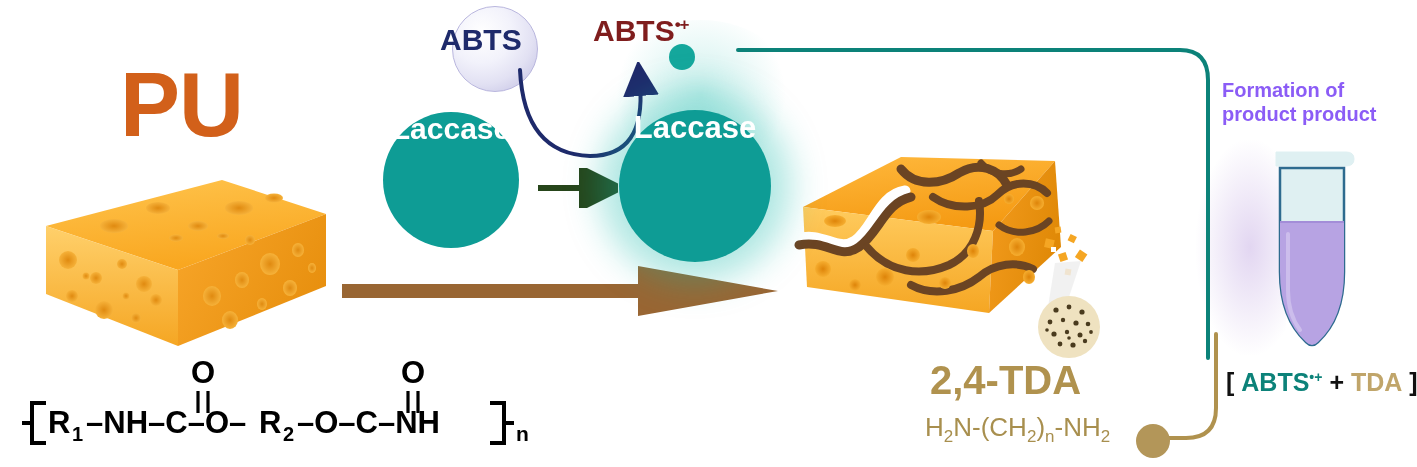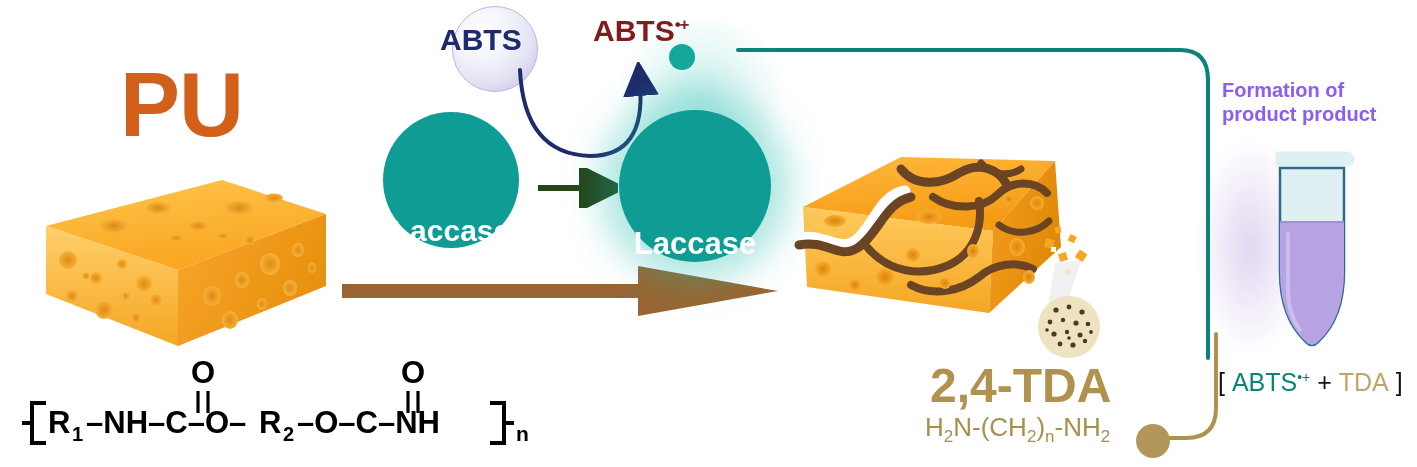--- a/index.html
+++ b/index.html
@@ -29,21 +29,21 @@
     margin-left:42px;
   }
 
   
   .sponge-wrap{z-index:5;}
 
   
   .laccase{
     border-radius:50%;
     background:#0E9C95;
-    display:flex;align-items:flex-end;justify-content:center;
+    display:flex;align-items:flex-start;justify-content:center;
     color:#ffffff;
     font-weight:bold;
     z-index:7;
   }
   #laccase-1{left:383px;top:112px;width:136px;height:136px;font-size:30px;}
   #laccase-2{left:619px;top:110px;width:152px;height:152px;font-size:31px;
              box-shadow:0 0 34px 20px rgba(20,185,170,0.34);}
 
   
   #abts-bubble{
@@ -81,21 +81,21 @@
     color:#000000;
     font-size:30px;font-weight:bold;
     letter-spacing:0px;
     z-index:6;
     white-space:nowrap;
   }
 
   
   #tda-label{
     left:930px;top:358px;
-    font-size:48px;font-weight:bold;color:#B0924E;
+    font-size:40px;font-weight:bold;color:#B0924E;
     z-index:7;
   }
   #tda-formula{
     left:925px;top:412px;
     font-size:26px;font-weight:normal;color:#A8accc00;
     color:#A88F4E;
     z-index:7;white-space:nowrap;
   }
   #tda-formula .sub{font-size:17px;vertical-align:sub;}
   #tda-dot{
@@ -106,22 +106,22 @@
   
   #purple-title{
     left:1222px;top:78px;
     width:190px;
     font-size:20px;font-weight:bold;color:#8b5cf6;
     line-height:1.2;
     z-index:7;
   }
   #bracket-line{
     left:1218px;top:368px;
-    font-size:25px;font-weight:normal;color:#111111;
-    white-space:nowrap;z-index:7;
+    font-size:25px;font-weight:bold;color:#111111;
+    white-space:nowrap;z-index:7;padding-left:8px;
   }
   #bracket-line .abts-c{color:#0C8279;}
   #bracket-line .tda-c{color:#C0A56A;}
   #bracket-line .sup{font-size:14px;vertical-align:super;}
 
   
   #purple-glow{
     left:1196px;top:140px;width:90px;height:215px;
     background:radial-gradient(ellipse at 60% 50%, rgba(160,120,210,0.30) 0%, rgba(160,120,210,0.0) 72%);
     z-index:3;

